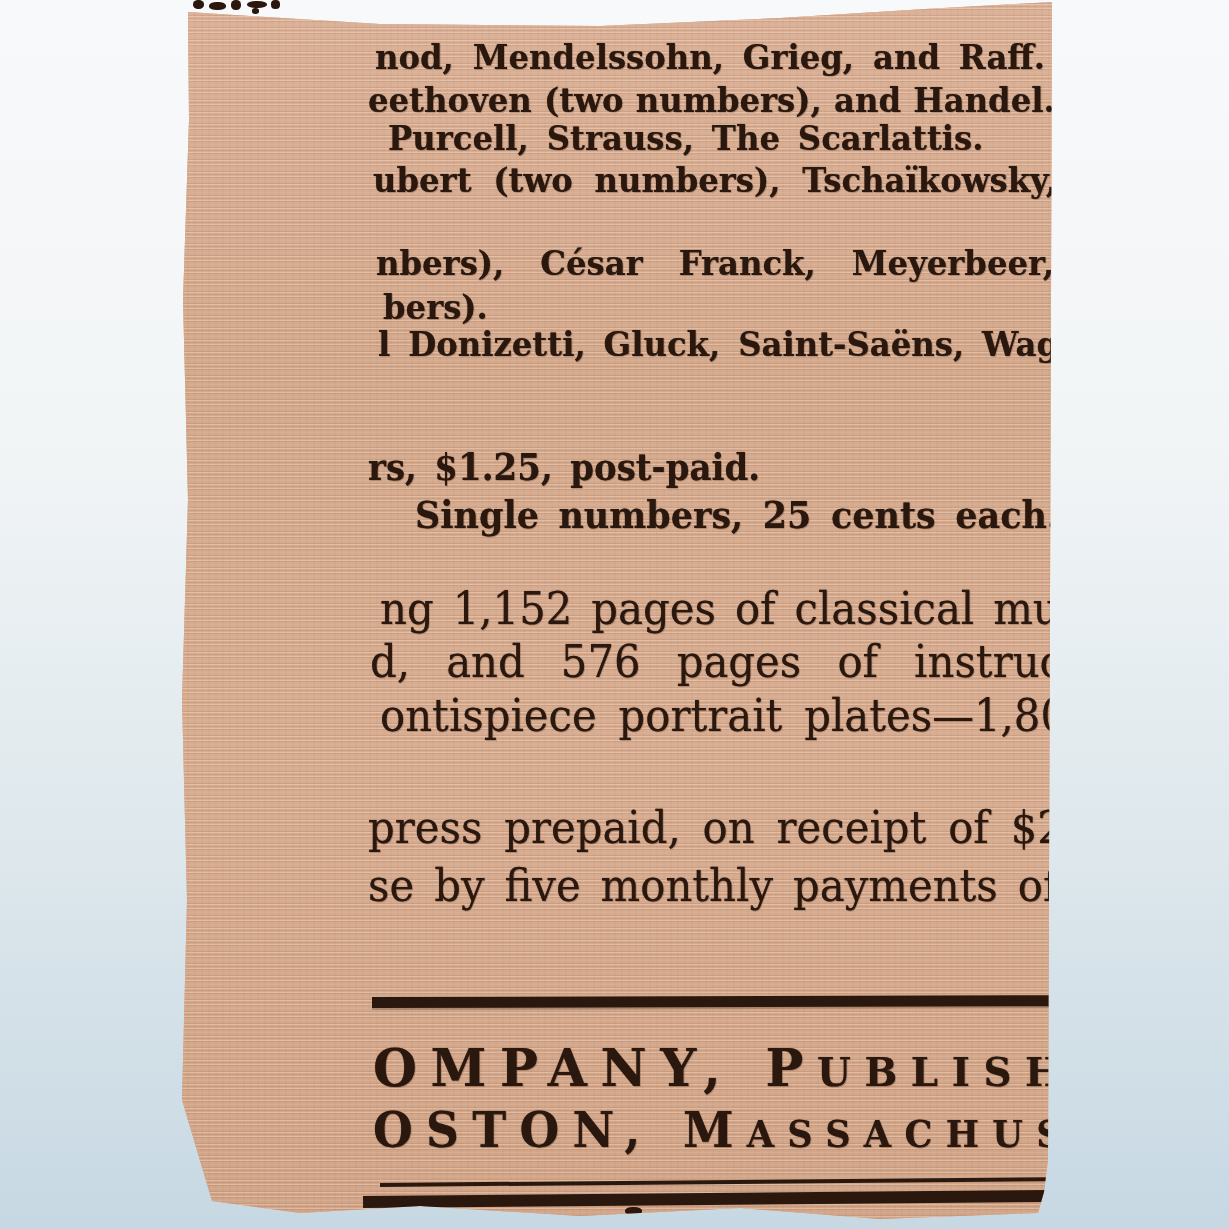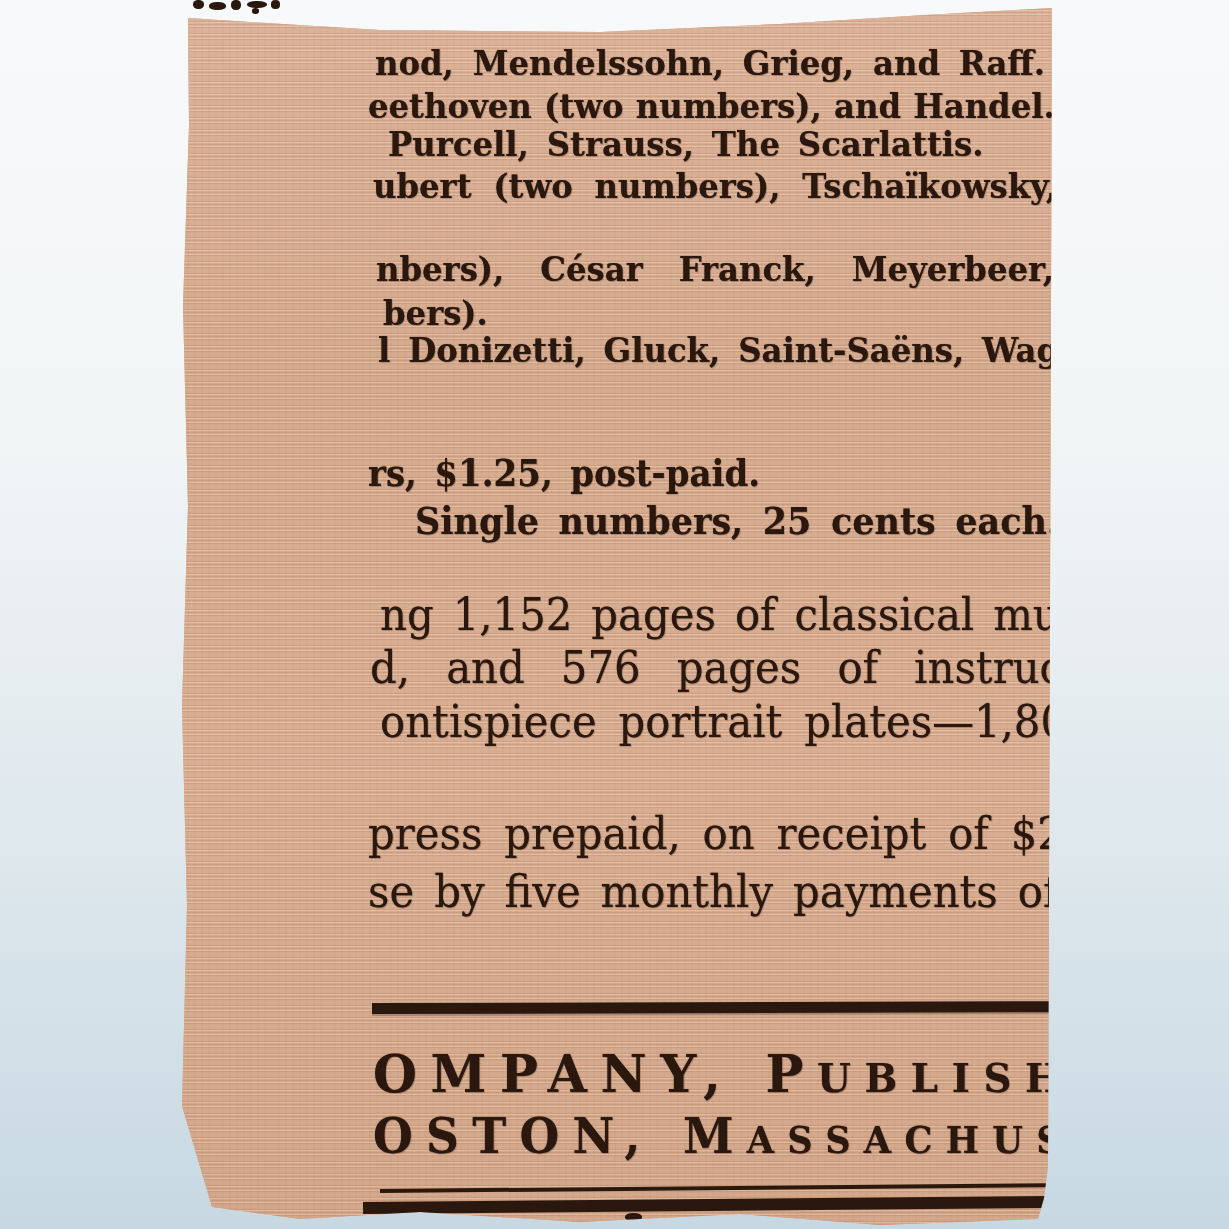--- a/index.html
+++ b/index.html
@@ -10,21 +10,21 @@
   }
   html,body{margin:0;padding:0;}
   body{
     width:1229px;height:1229px;overflow:hidden;position:relative;
     background:linear-gradient(180deg,#f8f9fa 0%,#f2f5f6 35%,#dde7ec 70%,#c7d8e3 100%);
     font-family:"DejaVu Serif","Liberation Serif",serif;
   }
   .stage{position:absolute;inset:0;}
   
   .paper{
-    position:absolute;left:180px;top:6px;width:874px;height:1223px;
+    position:absolute;left:180px;top:0;width:874px;height:1223px;
     background-color:var(--paper);
     background-image:
       repeating-linear-gradient(180deg, rgba(120,70,45,0.12) 0 1px, rgba(0,0,0,0) 1px 3px),
       repeating-linear-gradient(180deg, rgba(255,240,224,0.28) 0 1px, rgba(0,0,0,0) 1px 4px),
       repeating-linear-gradient(90deg, rgba(160,110,80,0.06) 0 2px, rgba(0,0,0,0) 2px 7px),
       linear-gradient(180deg,#dcb298 0%,#d5a98c 30%,#d9ad91 62%,#d2a588 100%);
     box-shadow:-5px 4px 9px rgba(80,110,140,0.40), 5px 2px 7px rgba(80,110,140,0.30);
     clip-path:polygon(
       8px 12px, 70px 16px, 200px 24px, 420px 26px, 600px 18px, 745px 9px, 835px 4px, 872px 2px,
       870px 600px, 868px 1160px, 864px 1192px, 858px 1213px,

